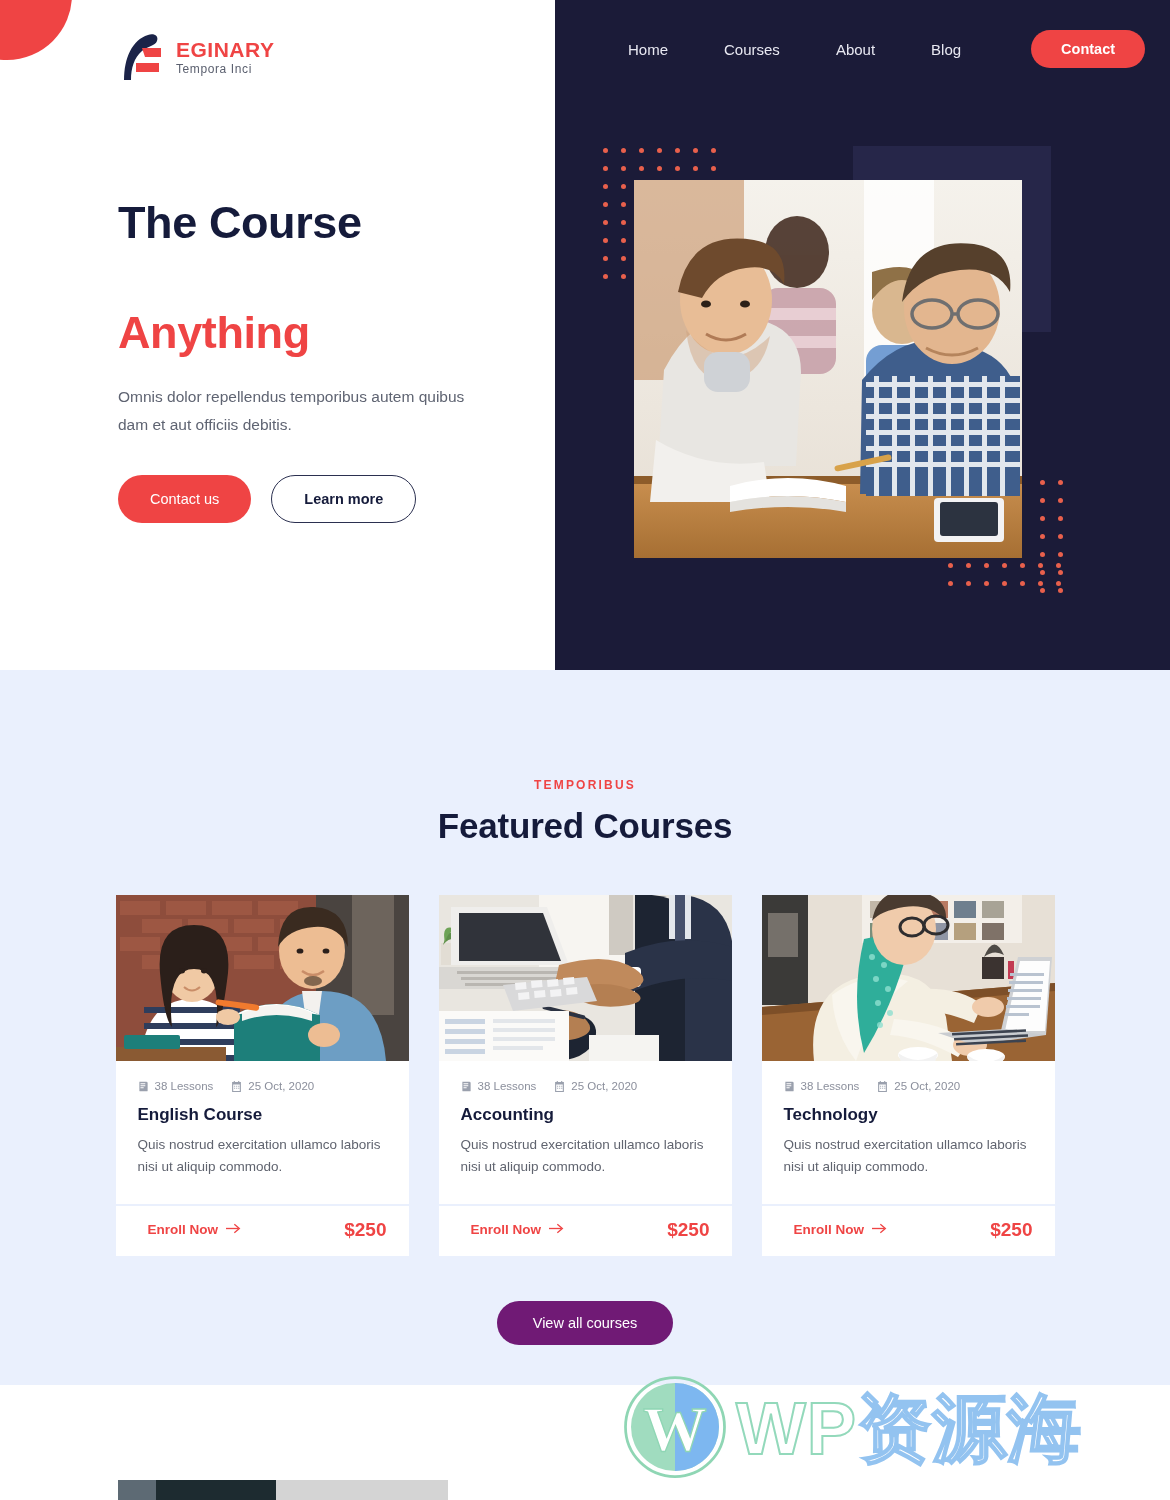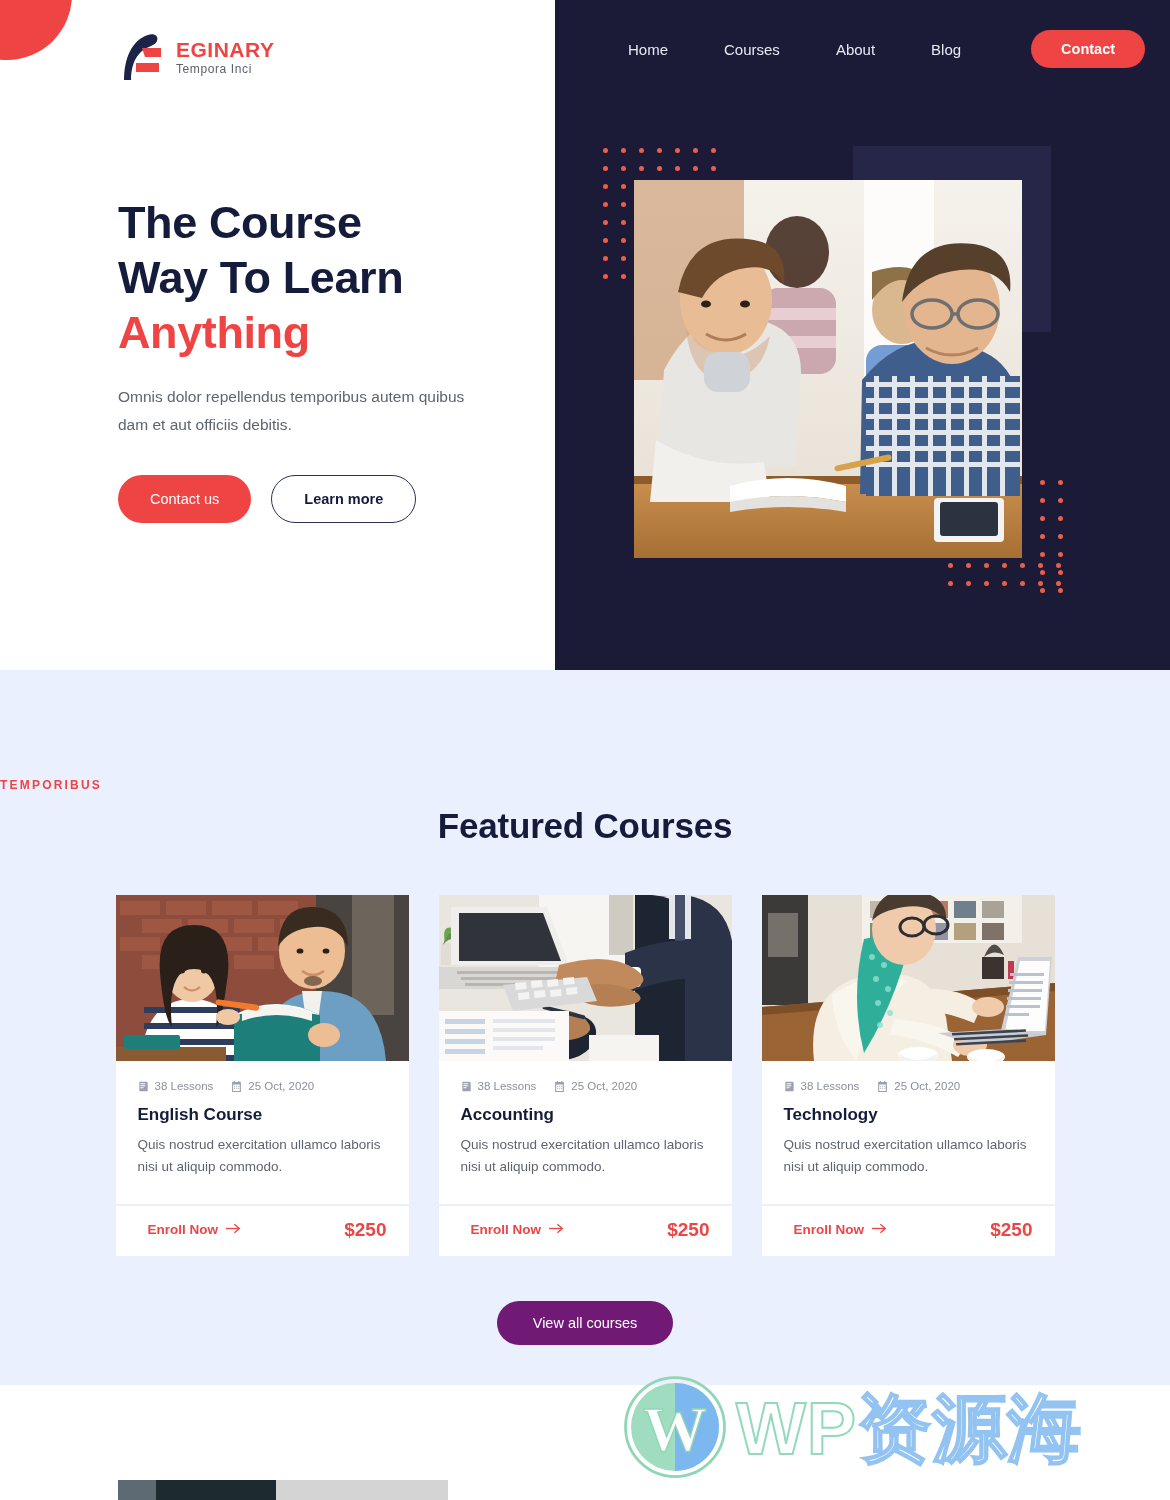--- a/index.html
+++ b/index.html
@@ -112,21 +112,21 @@
   .hero-photo svg { display:block; width:100%; height:100%; }
 
   
   .courses {
     position:relative;
     width:1170px; height:715px;
     background:#eaf0fd;
     padding-top:108px;
   }
   .eyebrow {
-    text-align:left; color:#ef4444;
+    text-align:center; color:#ef4444;
     font-size:12px; font-weight:bold; letter-spacing:2.2px;
   }
   .section-title {
     text-align:center; color:#151b3b;
     font-size:35px; font-weight:bold; margin-top:14px;
     letter-spacing:-.2px;
   }
 
   .card-row {
     display:flex; justify-content:center; gap:30px;
@@ -219,21 +219,21 @@
     <a class="nav-link">Home</a>
     <a class="nav-link">Courses</a>
     <a class="nav-link">About</a>
     <a class="nav-link">Blog</a>
     <button class="nav-cta">Contact</button>
   </nav>
 
   <div class="hero-copy">
     <h1 class="hero-title">
       <span>The Course</span><br>
-      <span>Way To Learn</span><br>
+      <br>
       <span class="accent">Anything</span>
     </h1>
     <p class="hero-sub">Omnis dolor repellendus temporibus autem quibus dam et aut officiis debitis.</p>
     <div class="hero-btns">
       <button class="btn-primary">Contact us</button>
       <button class="btn-ghost">Learn more</button>
     </div>
   </div>
 
   <div class="frame-box"></div>

